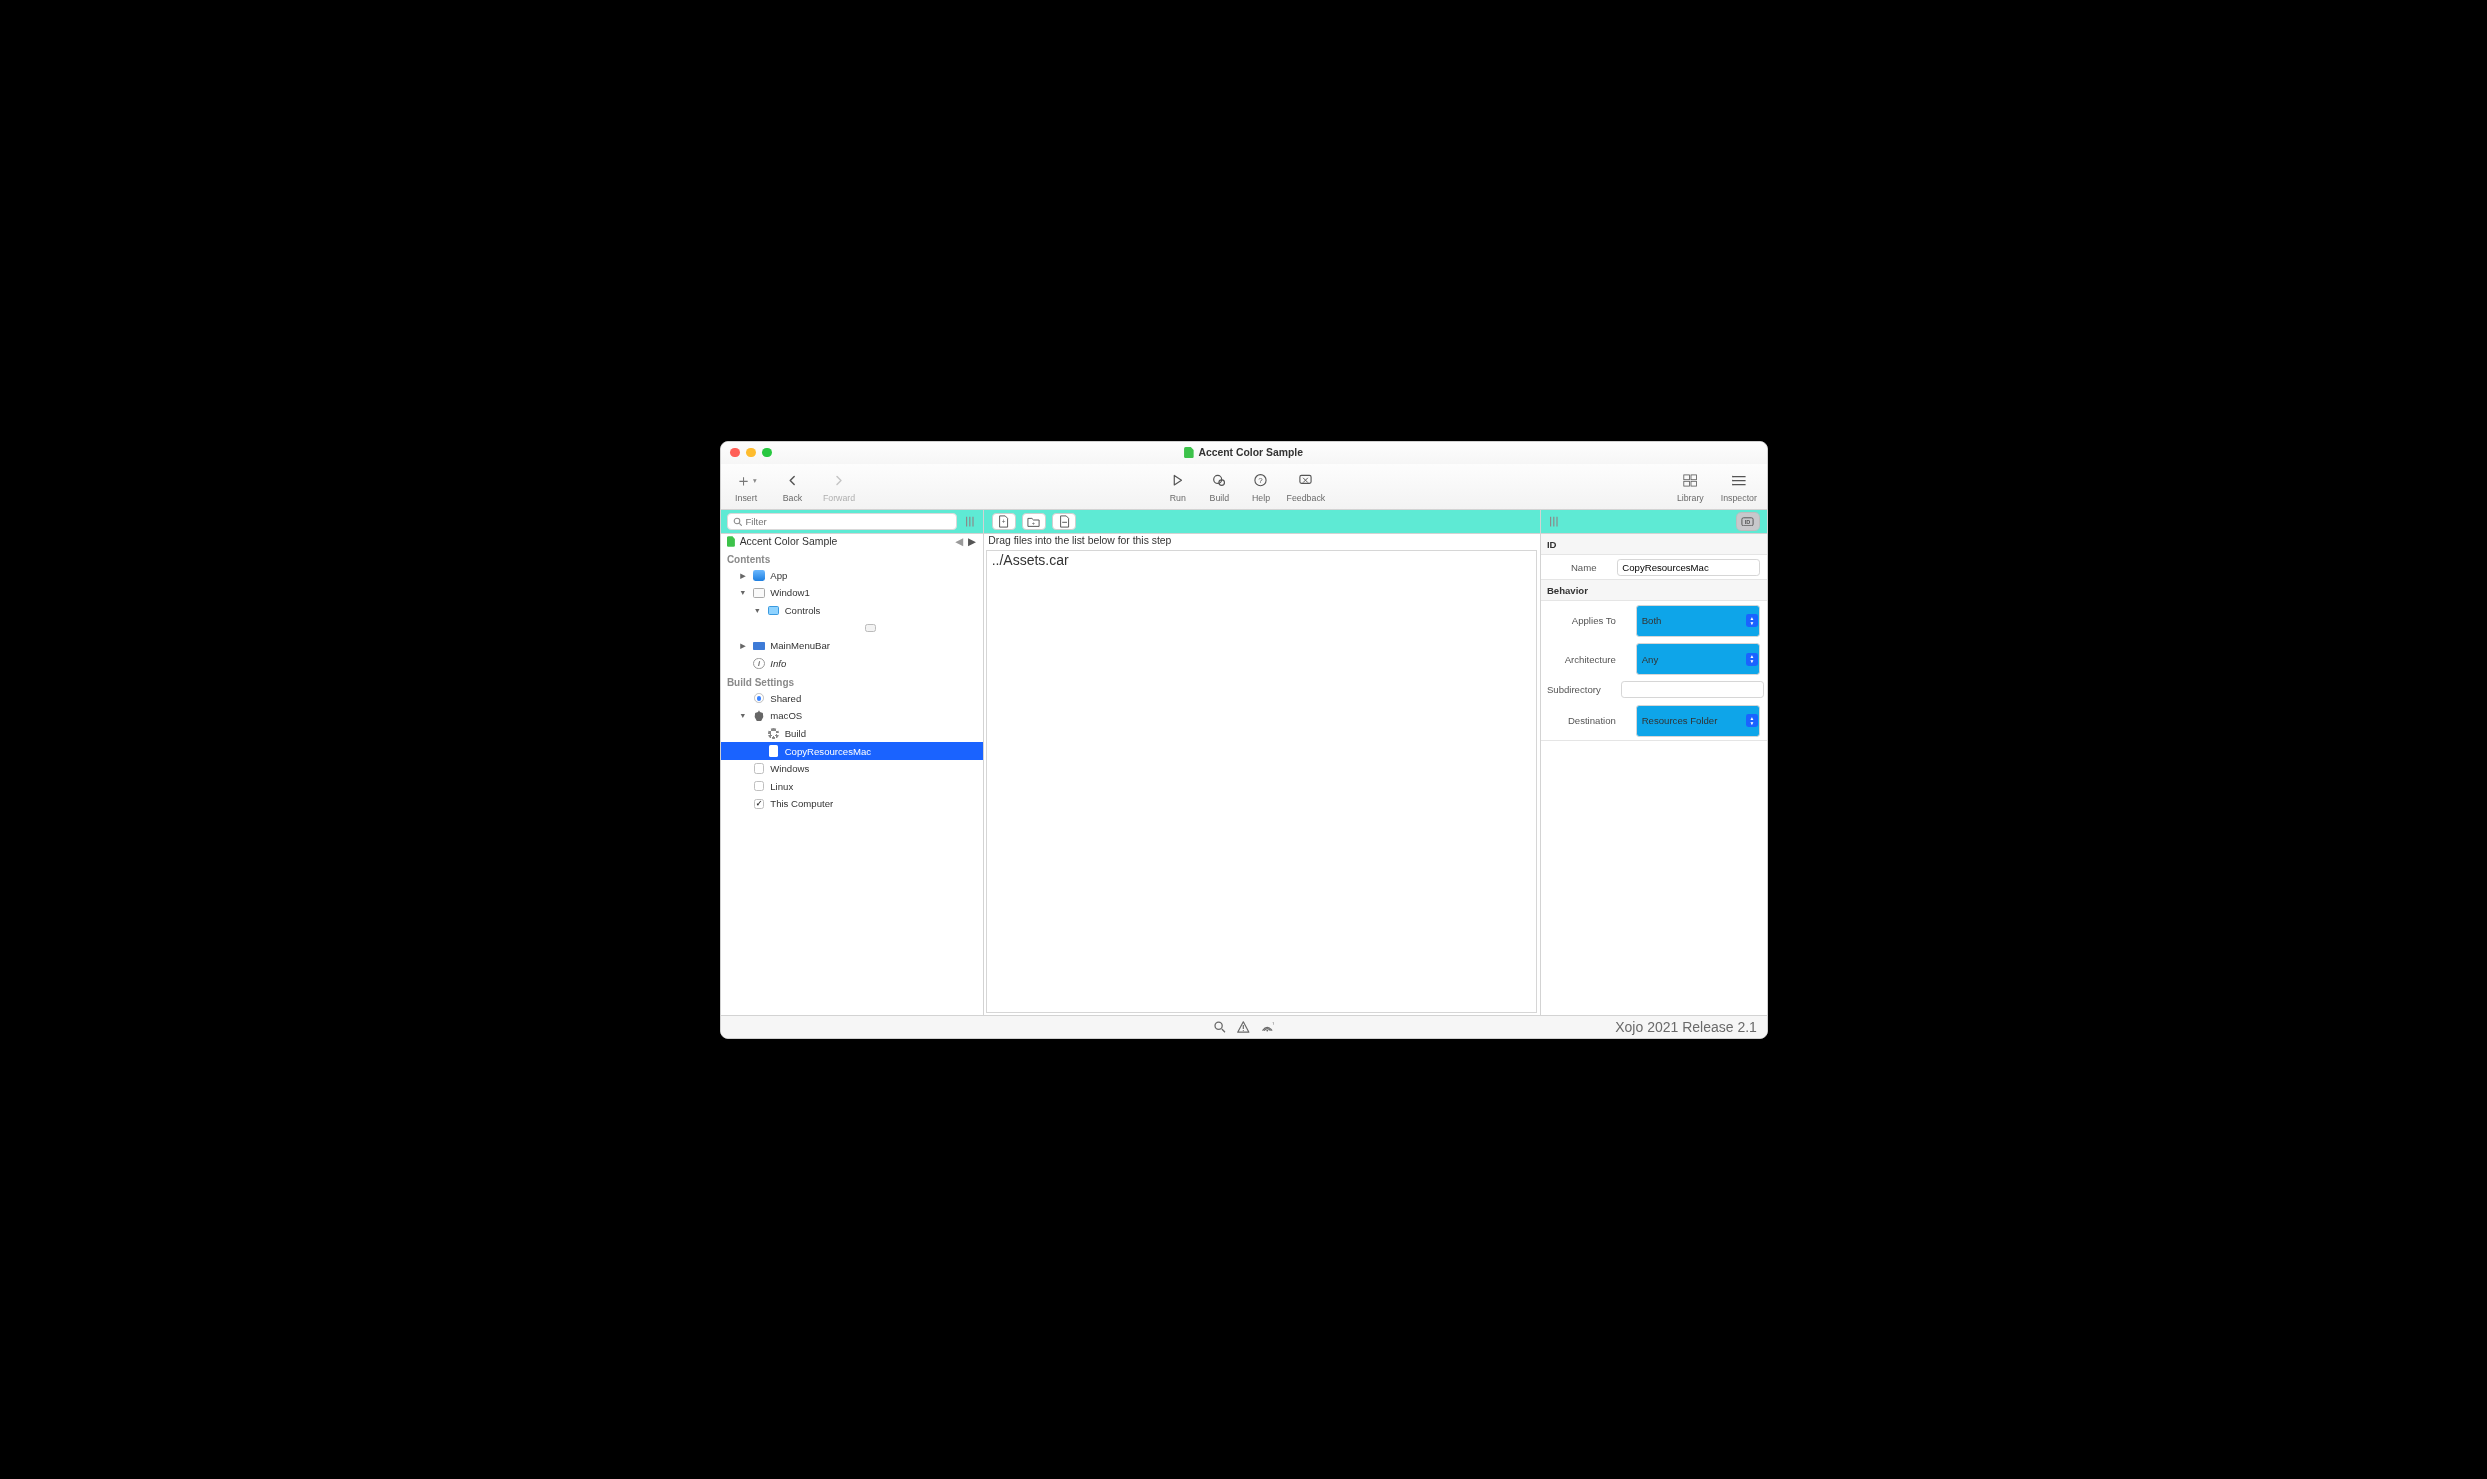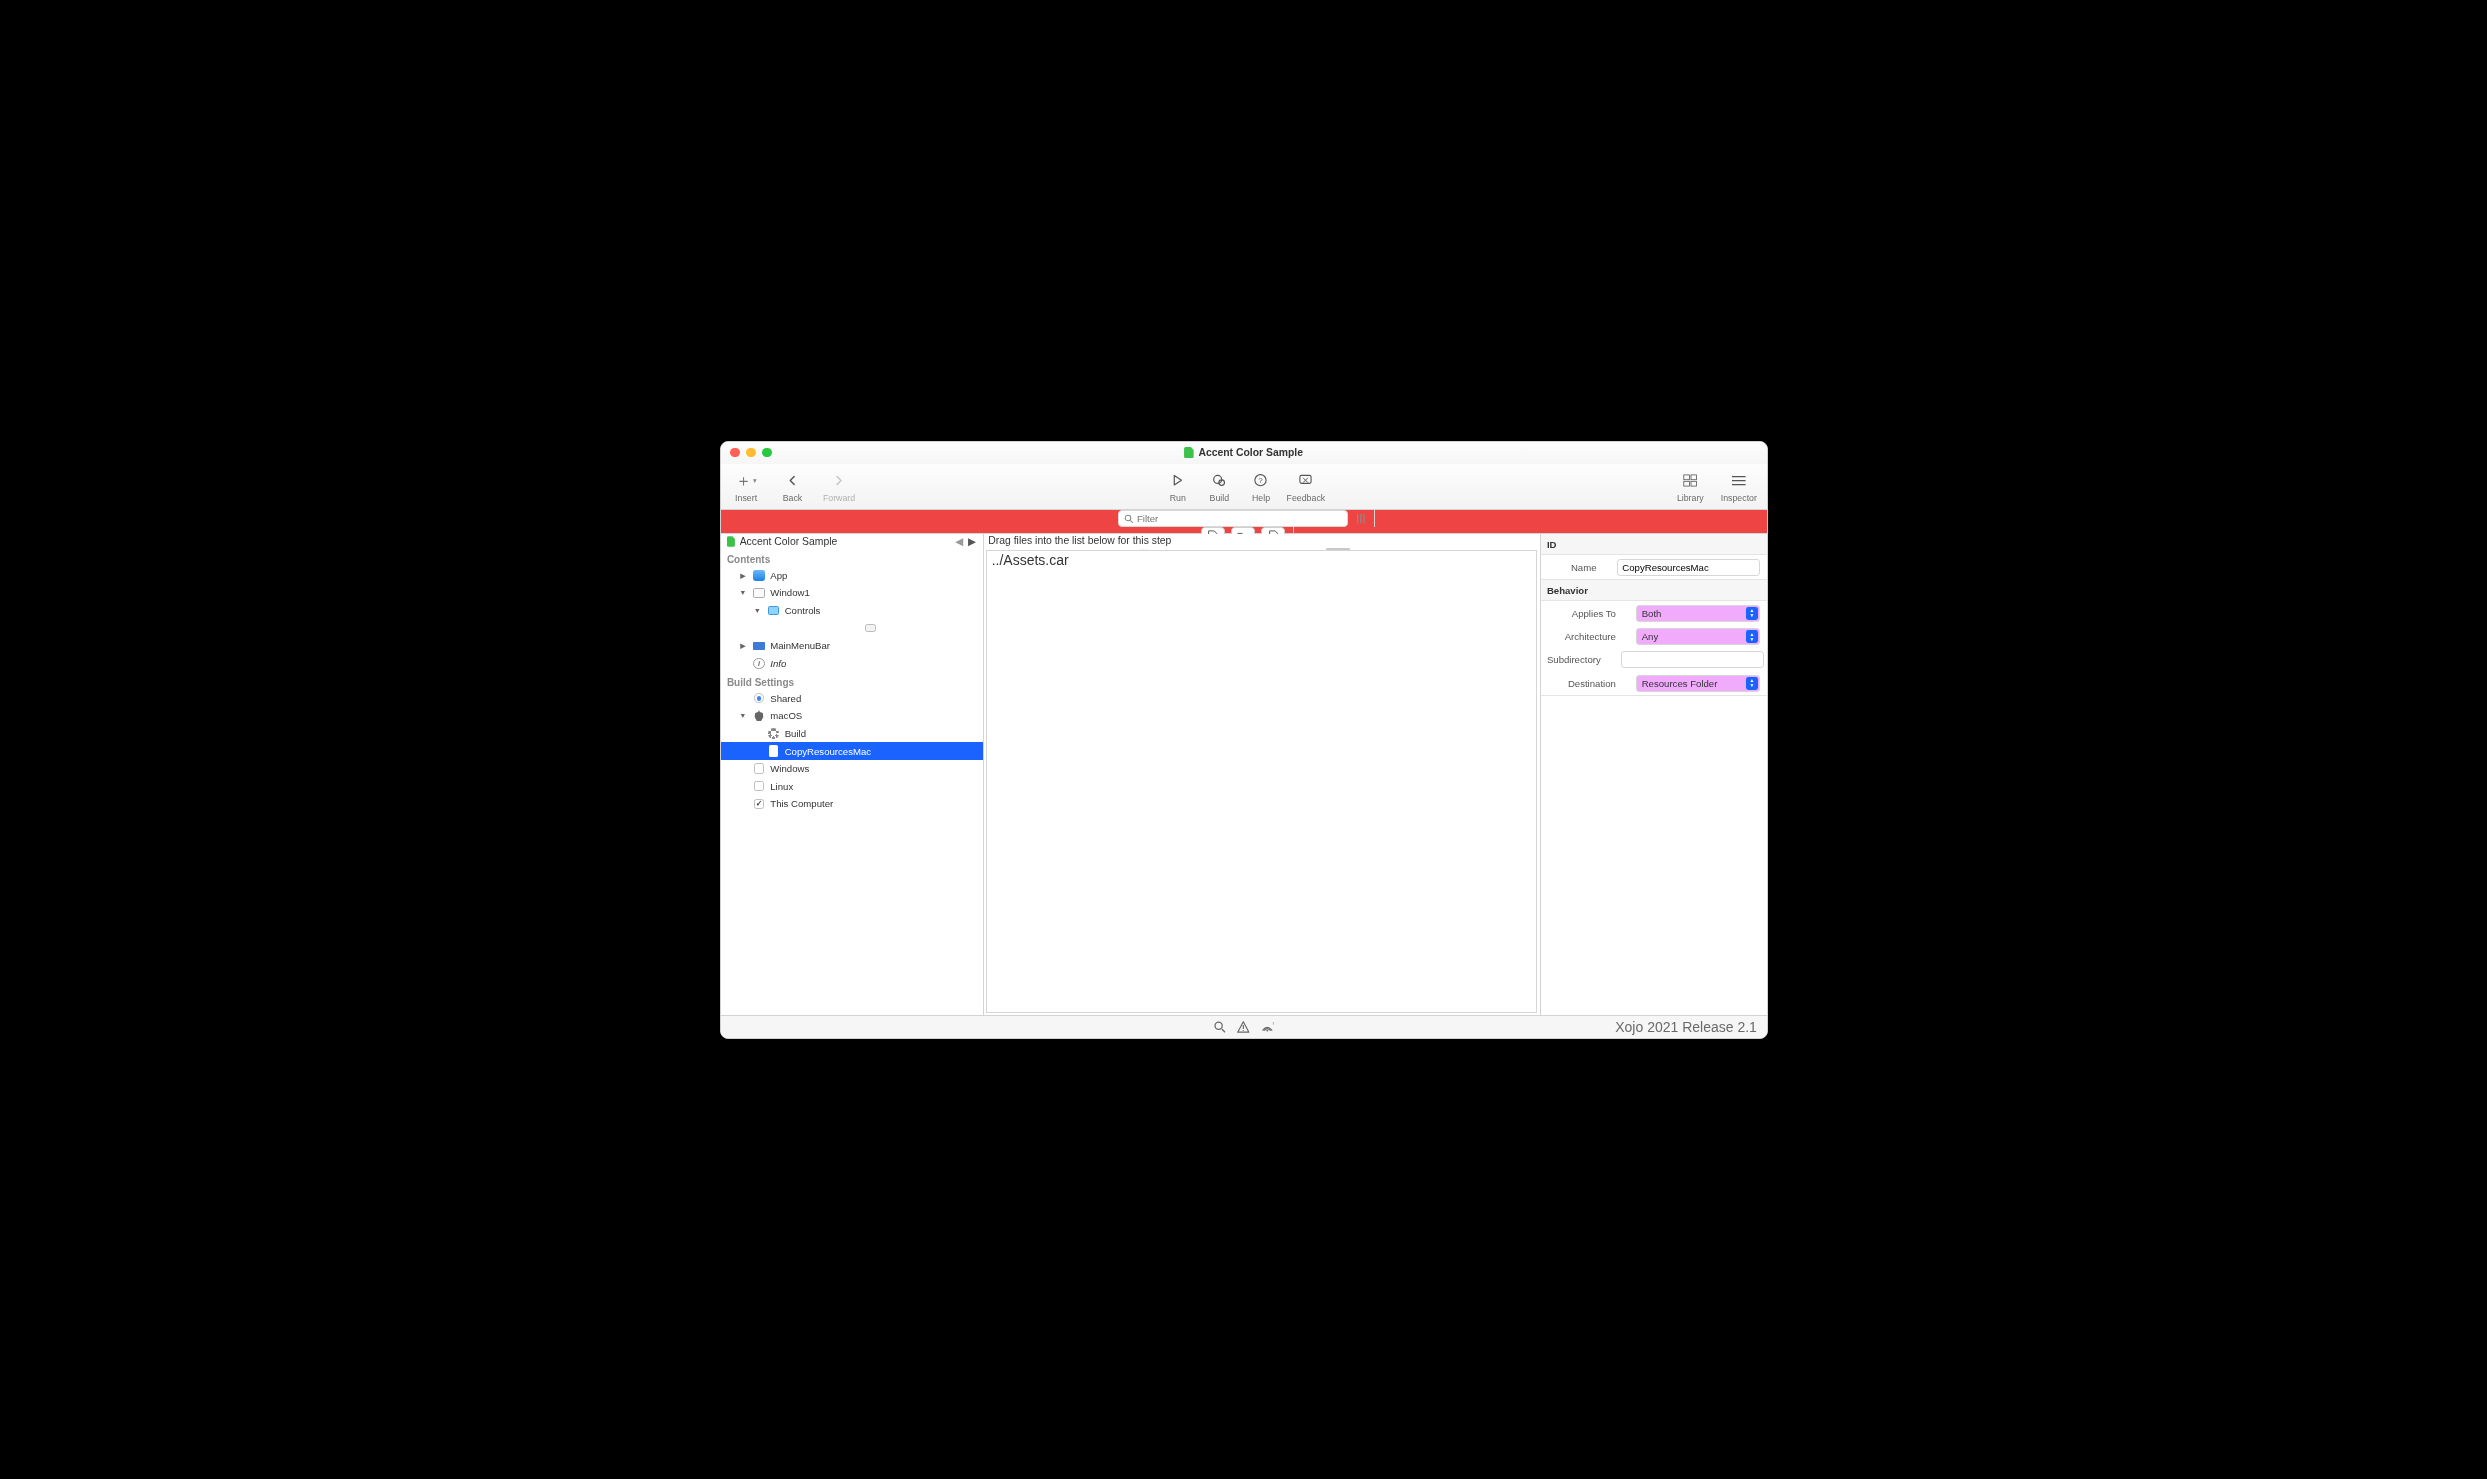--- a/index.html
+++ b/index.html
@@ -61,25 +61,24 @@
   .tb-label.disabled { color: #b0b0b0; }
   .tb-left { display: flex; gap: 14.4px; align-items: flex-end; }
   .tb-center { position: absolute; left: 50%; transform: translateX(-50%); display: flex; gap: 9.6px; align-items: flex-end; }
   .tb-right { margin-left: auto; display: flex; gap: 14.4px; align-items: flex-end; }
   .tb-insert-row { display:flex; align-items:center; gap:1.6px; }
   .plus { font-size: 16px; color:#777; font-weight:300; line-height:1;}
   .chev-down-sm { font-size: 7.2px; color:#888; }
 
   .sub-toolbar {
     height: 24px;
-    background: #ef4444;
+    background: #5eead4;
     border-bottom: 0.8px solid #d3d3d3;
     display: flex;
     align-items: center;
-    flex-direction: column;
   }
   .sub-left { width: 263px; display:flex; align-items:center; padding: 0 6.4px; gap:6.4px; border-right: 0.8px solid #d3d3d3; height:100%;}
   .search {
     flex:1; height: 17.6px; border: 0.8px solid #d9d9d9; border-radius: 4px;
     display:flex; align-items:center; padding: 0 4.8px; background:#fff; gap:3.2px;
   }
   .search input { border:none; outline:none; flex:1; font-size:9.6px; background:transparent; }
   .sidebar-toggle, .rsidebar-toggle { width:13px; display:flex; justify-content:center; color:#8a8a8a; cursor:pointer;}
   .sub-mid { flex:1; display:flex; align-items:center; padding:0 8px; gap:6.4px; border-right:0.8px solid #d3d3d3; height:100%;}
   .doc-btn {
@@ -130,21 +129,21 @@
   .main-head { padding:1.6px 4.8px; font-size:10.4px; color:#333; background:#fff;}
   .file-list { flex:1; margin:2.4px; border:0.8px solid #d6d6d6; background:#fff; overflow:auto; }
   .file-list .file-row { padding:0.8px 4.8px; font-size:14px;}
 
   .inspector { width:226px; display:flex; flex-direction:column; background:#fff; overflow:auto;}
   .insp-section { border-bottom:0.8px solid #e5e5e5; }
   .insp-head { font-size:9.6px; font-weight:700; padding:4.8px 6.4px 4.8px; background:#f6f6f6; border-bottom:0.8px solid #e5e5e5;}
   .insp-row { display:flex; align-items:center; padding:3.2px 6.4px; gap:20px; }
   .insp-row label { width:69px; text-align:right; font-size:9.6px; color:#555;}
   .txtfield { flex:1; height:17px; border:0.8px solid #d6d6d6; border-radius:3.2px; padding:0 4.8px; font-size:9.6px; background:#fff;}
-  .select { flex:1; height:17px; border:0.8px solid #d6d6d6; border-radius:3.2px; padding:0 4.8px; font-size:9.6px; background:#f0abfc; display:flex; align-items:center; justify-content:space-between;}
+  .select { flex:1; height:32px; border:0.8px solid #d6d6d6; border-radius:3.2px; padding:0 4.8px; font-size:9.6px; background:#0ea5e9; display:flex; align-items:center; justify-content:space-between;}
   .sel-arrows { width:11.2px; height:13px; background:#1a63ff; border-radius:2.4px; display:flex; flex-direction:column; align-items:center; justify-content:center; color:#fff; font-size:5.6px; line-height:4.8px; margin-right:-3.2px;}
 
   .statusbar { height:22.4px; border-top:0.8px solid #d3d3d3; background:#f6f6f6; display:flex; align-items:center; padding:0 9.6px; position:relative;}
   .status-center { position:absolute; left:50%; transform:translateX(-50%); display:flex; gap:11.2px; color:#6a6a6a; }
   .status-right { margin-left:auto; font-size:14px; color:#6a6a6a;}
 
   svg { display:block; }
 </style>
 </head>
 <body>

